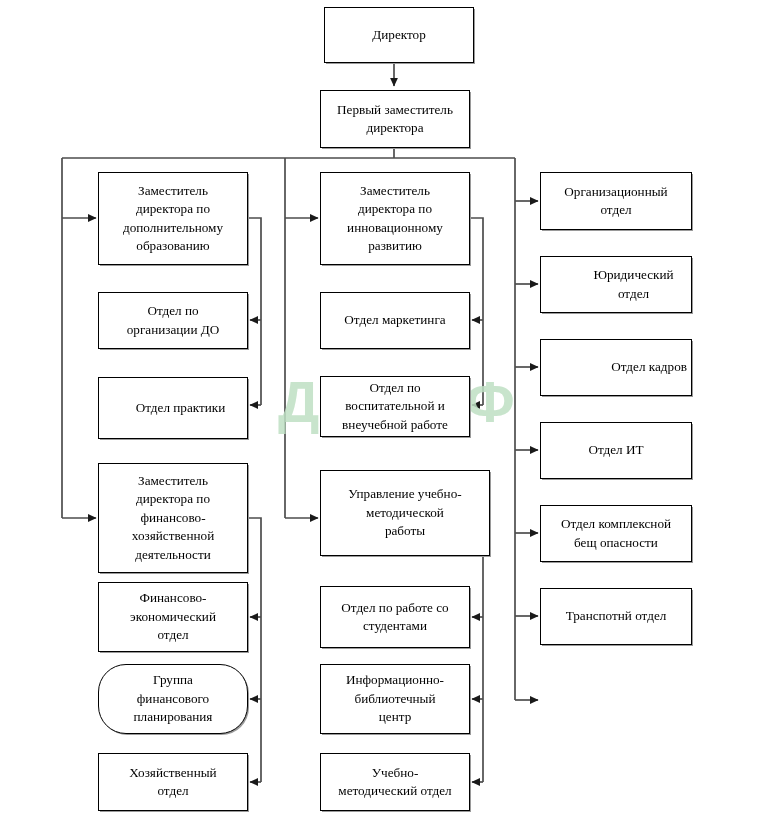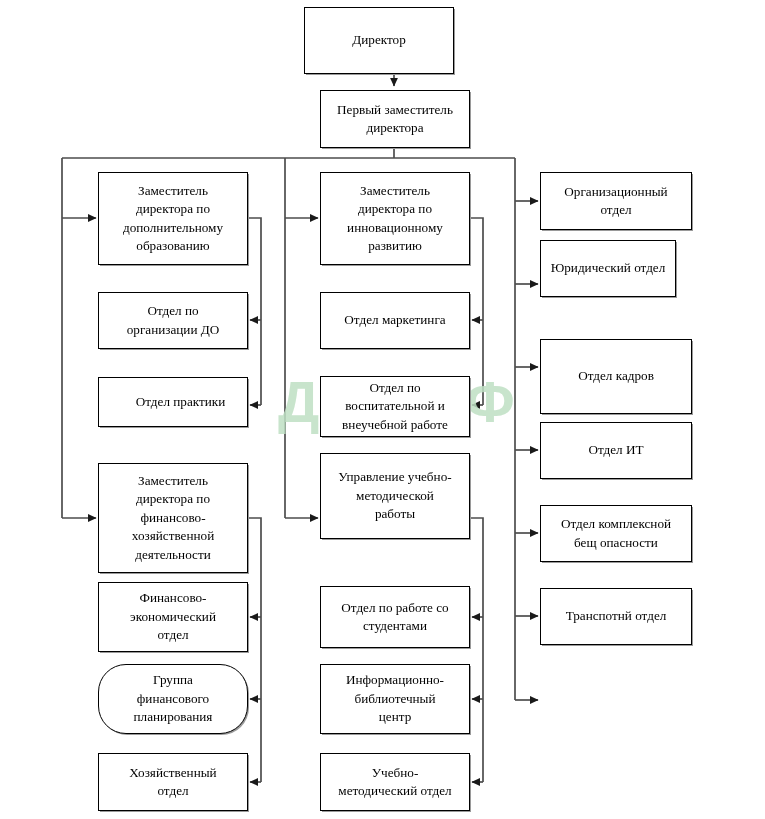--- a/index.html
+++ b/index.html
@@ -128,42 +128,42 @@
       <path d="M483,617 L472,617" marker-end="url(#arrL)"></path>
       <path d="M483,617 L483,699"></path>
       <path d="M483,699 L472,699" marker-end="url(#arrL)"></path>
       <path d="M483,699 L483,782"></path>
       <path d="M483,782 L472,782" marker-end="url(#arrL)"></path>
     </g>
   </svg>
 
   <div class="wm" style="left:278px; top:368px;">ДНО.РФ</div>
 
-  <div class="node" style="left:304px; top:7px; width:150px; height:67px;">
+  <div class="node" style="left:324px; top:7px; width:150px; height:56px;">
     <span class="label">Директор</span>
   </div>
 
   <div class="node" style="left:320px; top:90px; width:150px; height:58px;">
     <span class="label">Первый заместитель
 директора</span>
   </div>
 
   <div class="node" style="left:98px; top:172px; width:150px; height:93px;">
     <span class="label">Заместитель
 директора по
 дополнительному
 образованию</span>
   </div>
 
   <div class="node" style="left:98px; top:292px; width:150px; height:57px;">
     <span class="label">Отдел по
 организации ДО</span>
   </div>
 
-  <div class="node" style="left:98px; top:377px; width:150px; height:50px;padding-left:15px;">
+  <div class="node" style="left:98px; top:377px; width:150px; height:62px;padding-left:15px;">
     <span class="label">Отдел практики</span>
   </div>
 
   <div class="node" style="left:98px; top:463px; width:150px; height:110px;">
     <span class="label">Заместитель
 директора по
 финансово-
 хозяйственной
 деятельности</span>
   </div>
@@ -195,21 +195,21 @@
   <div class="node" style="left:320px; top:292px; width:150px; height:57px;">
     <span class="label">Отдел маркетинга</span>
   </div>
 
   <div class="node" style="left:320px; top:376px; width:150px; height:61px;">
     <span class="label">Отдел по
 воспитательной и
 внеучебной работе</span>
   </div>
 
-  <div class="node" style="left:320px; top:453px; width:150px; height:86px;justify-content:center;">
+  <div class="node" style="left:320px; top:470px; width:170px; height:86px;justify-content:center;">
     <span class="label">Управление учебно-
 методической
 работы</span>
   </div>
 
   <div class="node" style="left:320px; top:586px; width:150px; height:62px;">
     <span class="label">Отдел по работе со
 студентами</span>
   </div>
 
@@ -222,25 +222,25 @@
   <div class="node" style="left:320px; top:753px; width:150px; height:58px;justify-content:center;">
     <span class="label">Учебно-
 методический отдел</span>
   </div>
 
   <div class="node" style="left:540px; top:172px; width:152px; height:58px;">
     <span class="label">Организационный
 отдел</span>
   </div>
 
-  <div class="node" style="left:540px; top:240px; width:136px; height:57px;">
+  <div class="node" style="left:540px; top:256px; width:152px; height:57px;padding-left:35px;">
     <span class="label">Юридический отдел</span>
   </div>
 
-  <div class="node" style="left:540px; top:339px; width:152px; height:75px;">
+  <div class="node" style="left:540px; top:339px; width:152px; height:57px;text-align:right;">
     <span class="label">Отдел кадров</span>
   </div>
 
   <div class="node" style="left:540px; top:422px; width:152px; height:57px;">
     <span class="label">Отдел ИТ</span>
   </div>
 
   <div class="node" style="left:540px; top:505px; width:152px; height:57px;">
     <span class="label">Отдел комплексной
 бещ опасности</span>

